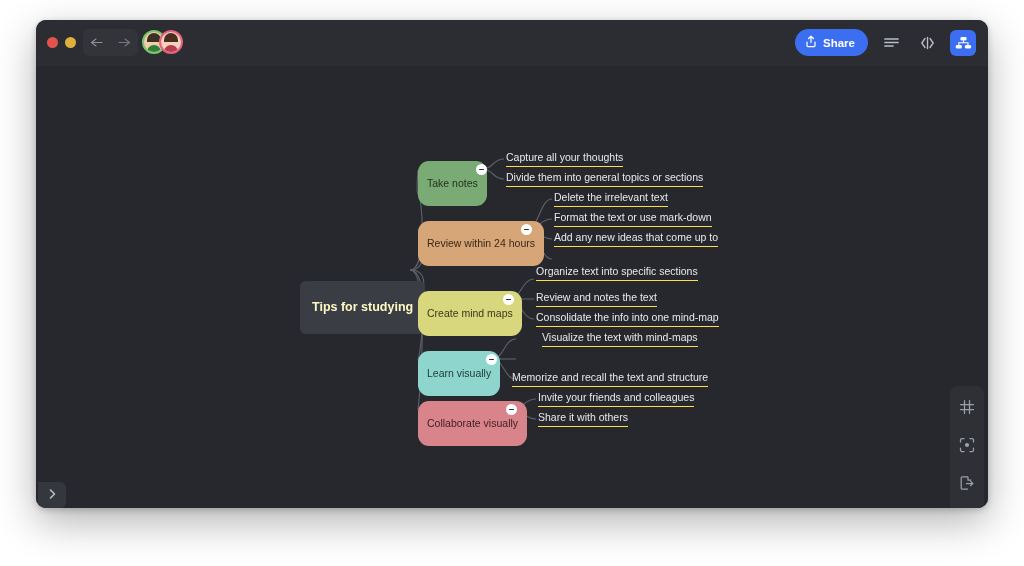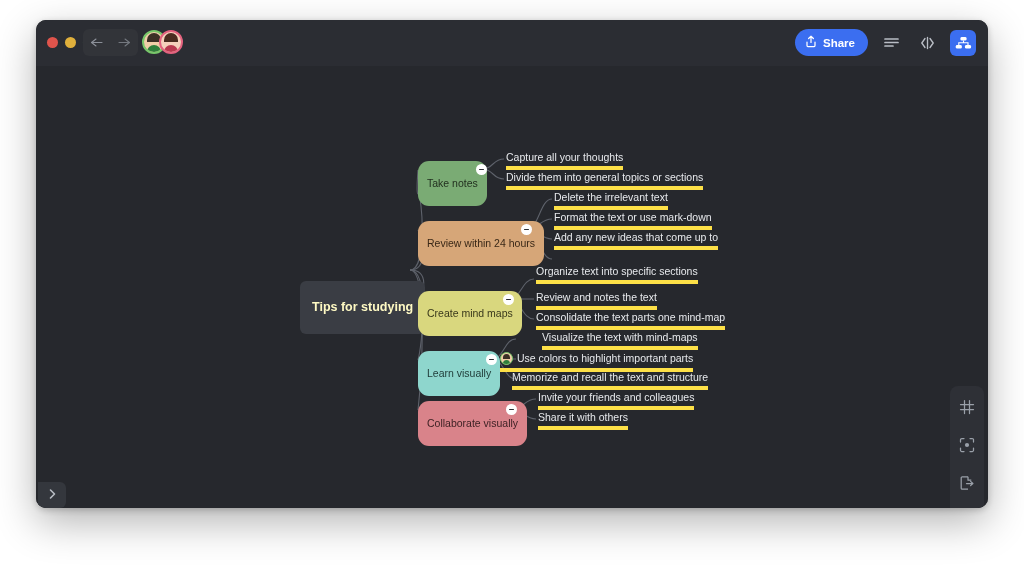--- a/index.html
+++ b/index.html
@@ -162,21 +162,21 @@
   .chip {
     padding: 17px 9px;
     border-radius: 11px;
     font-size: 10.5px;
   }
 
   .leaf {
     color: #e7e9ec;
     font-size: 10.5px;
     padding-bottom: 3px;
-    border-bottom: 4px solid #fde047;
+    border-bottom: 1px solid #fde047;
     display: flex;
     align-items: center;
     gap: 4px;
   }
 
   .toggle {
     position: absolute;
     width: 11px; height: 11px;
     border-radius: 50%;
     background: #ffffff;
@@ -397,37 +397,30 @@
       </div>
       <div class="toggle" style="left:467px; top:228px;"></div>
 
       <div class="node leaf" style="left:500px; top:200px;">
         <span>Organize text into specific sections</span>
       </div>
       <div class="node leaf" style="left:500px; top:226px;">
         <span>Review and notes the text</span>
       </div>
       <div class="node leaf" style="left:500px; top:246px;">
-        <span>Consolidate the text parts one mind-map</span>
+        <span>Consolidate the info into one mind-map</span>
       </div>
 
       <div class="node chip" style="left:382px; top:285px; background:#8ed6cd; color:#1e3a37;">
         <span>Learn visually</span>
       </div>
       <div class="toggle" style="left:450px; top:288px;"></div>
 
       <div class="node leaf" style="left:506px; top:266px;">
         <span>Visualize the text with mind-maps</span>
-      </div>
-      <div class="node leaf" style="left:464px; top:286px;">
-        <span class="mini-avatar green">
-            <span class="h"></span>
-            <span class="b"></span>
-          </span>
-        <span>Use colors to highlight important parts</span>
       </div>
       <div class="node leaf" style="left:476px; top:306px;">
         <span>Memorize and recall the text and structure</span>
       </div>
 
       <div class="node chip" style="left:382px; top:335px; background:#d9838a; color:#3a1f22;">
         <span>Collaborate visually</span>
       </div>
       <div class="toggle" style="left:470px; top:338px;"></div>
 

